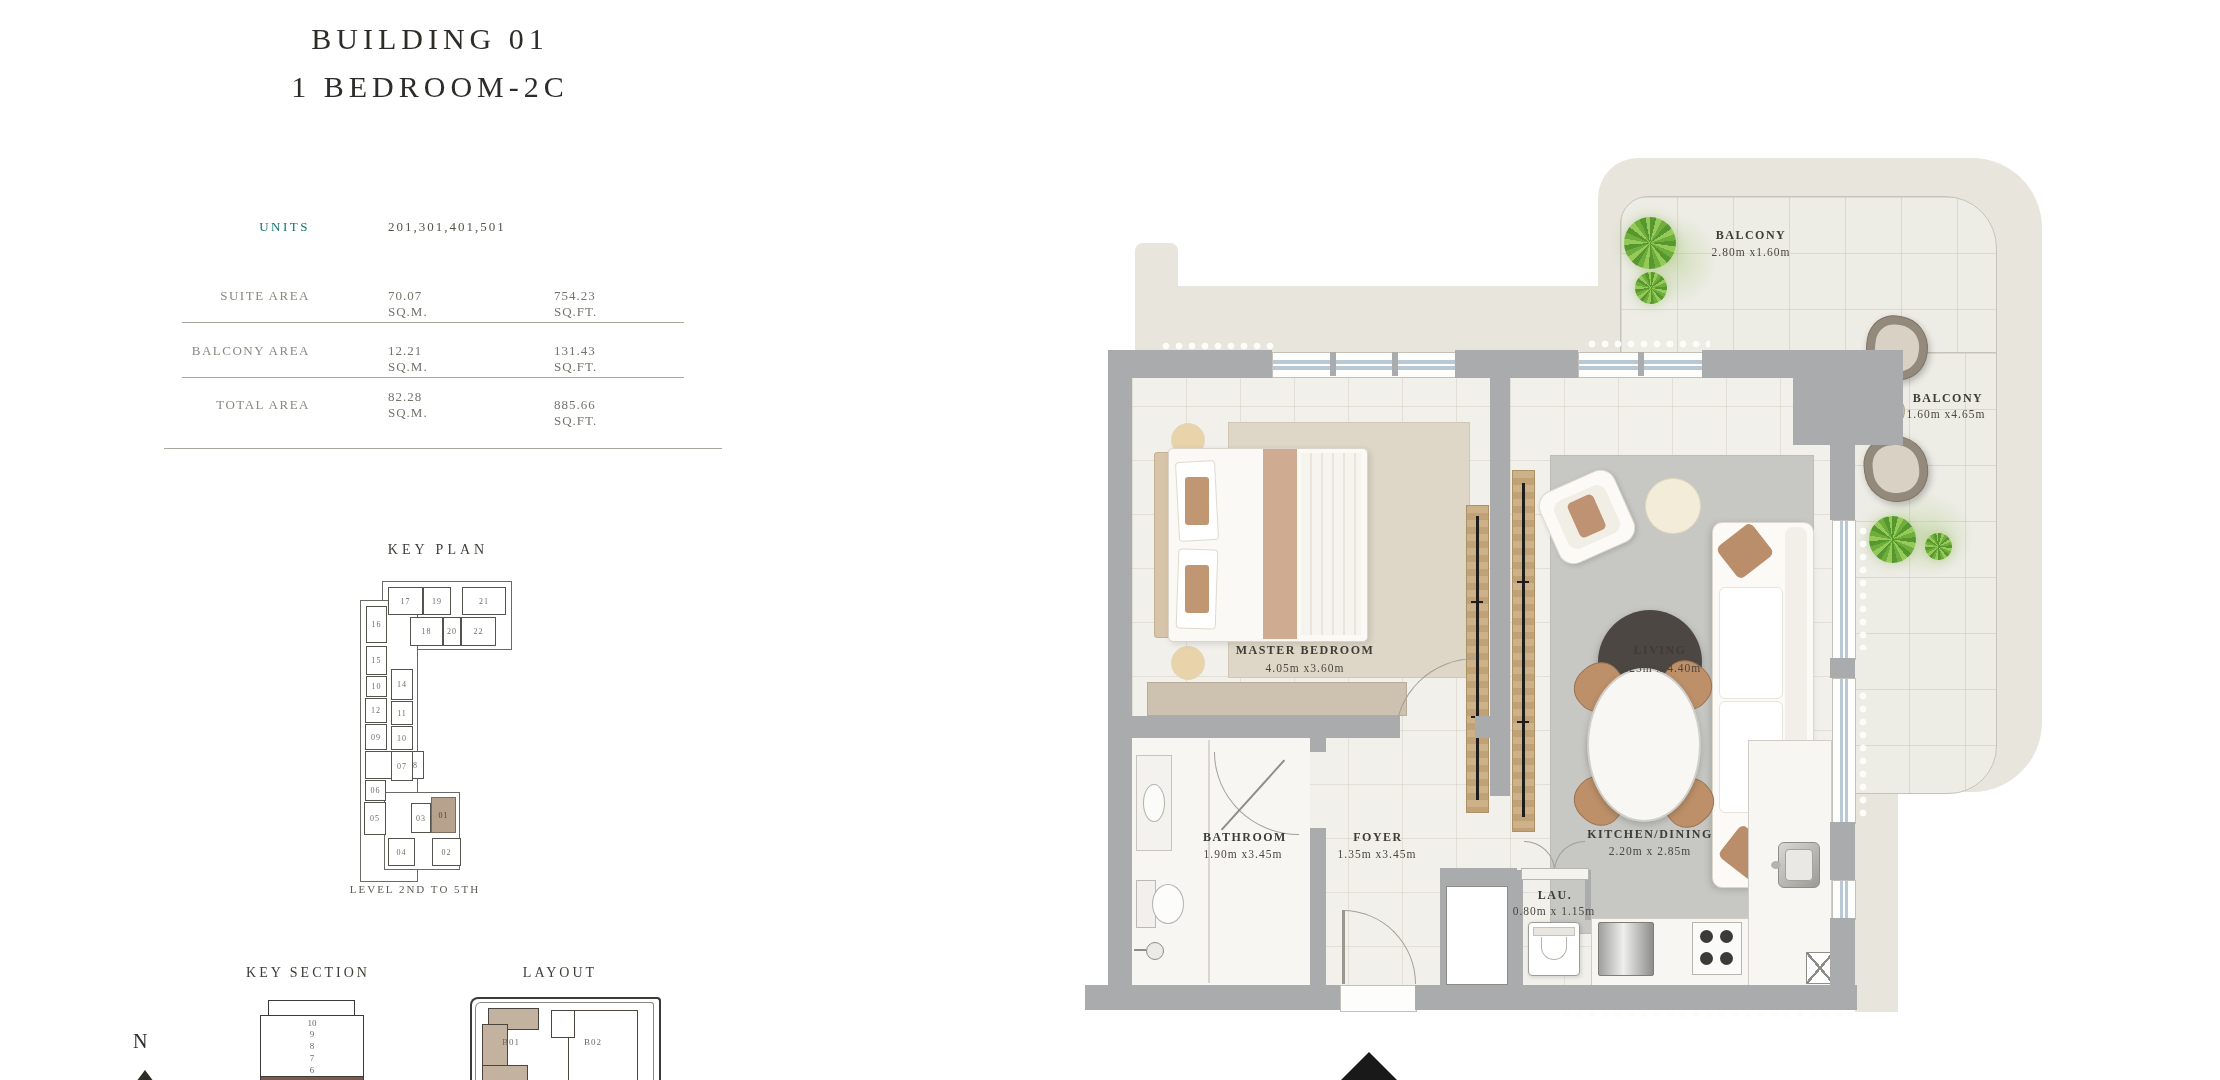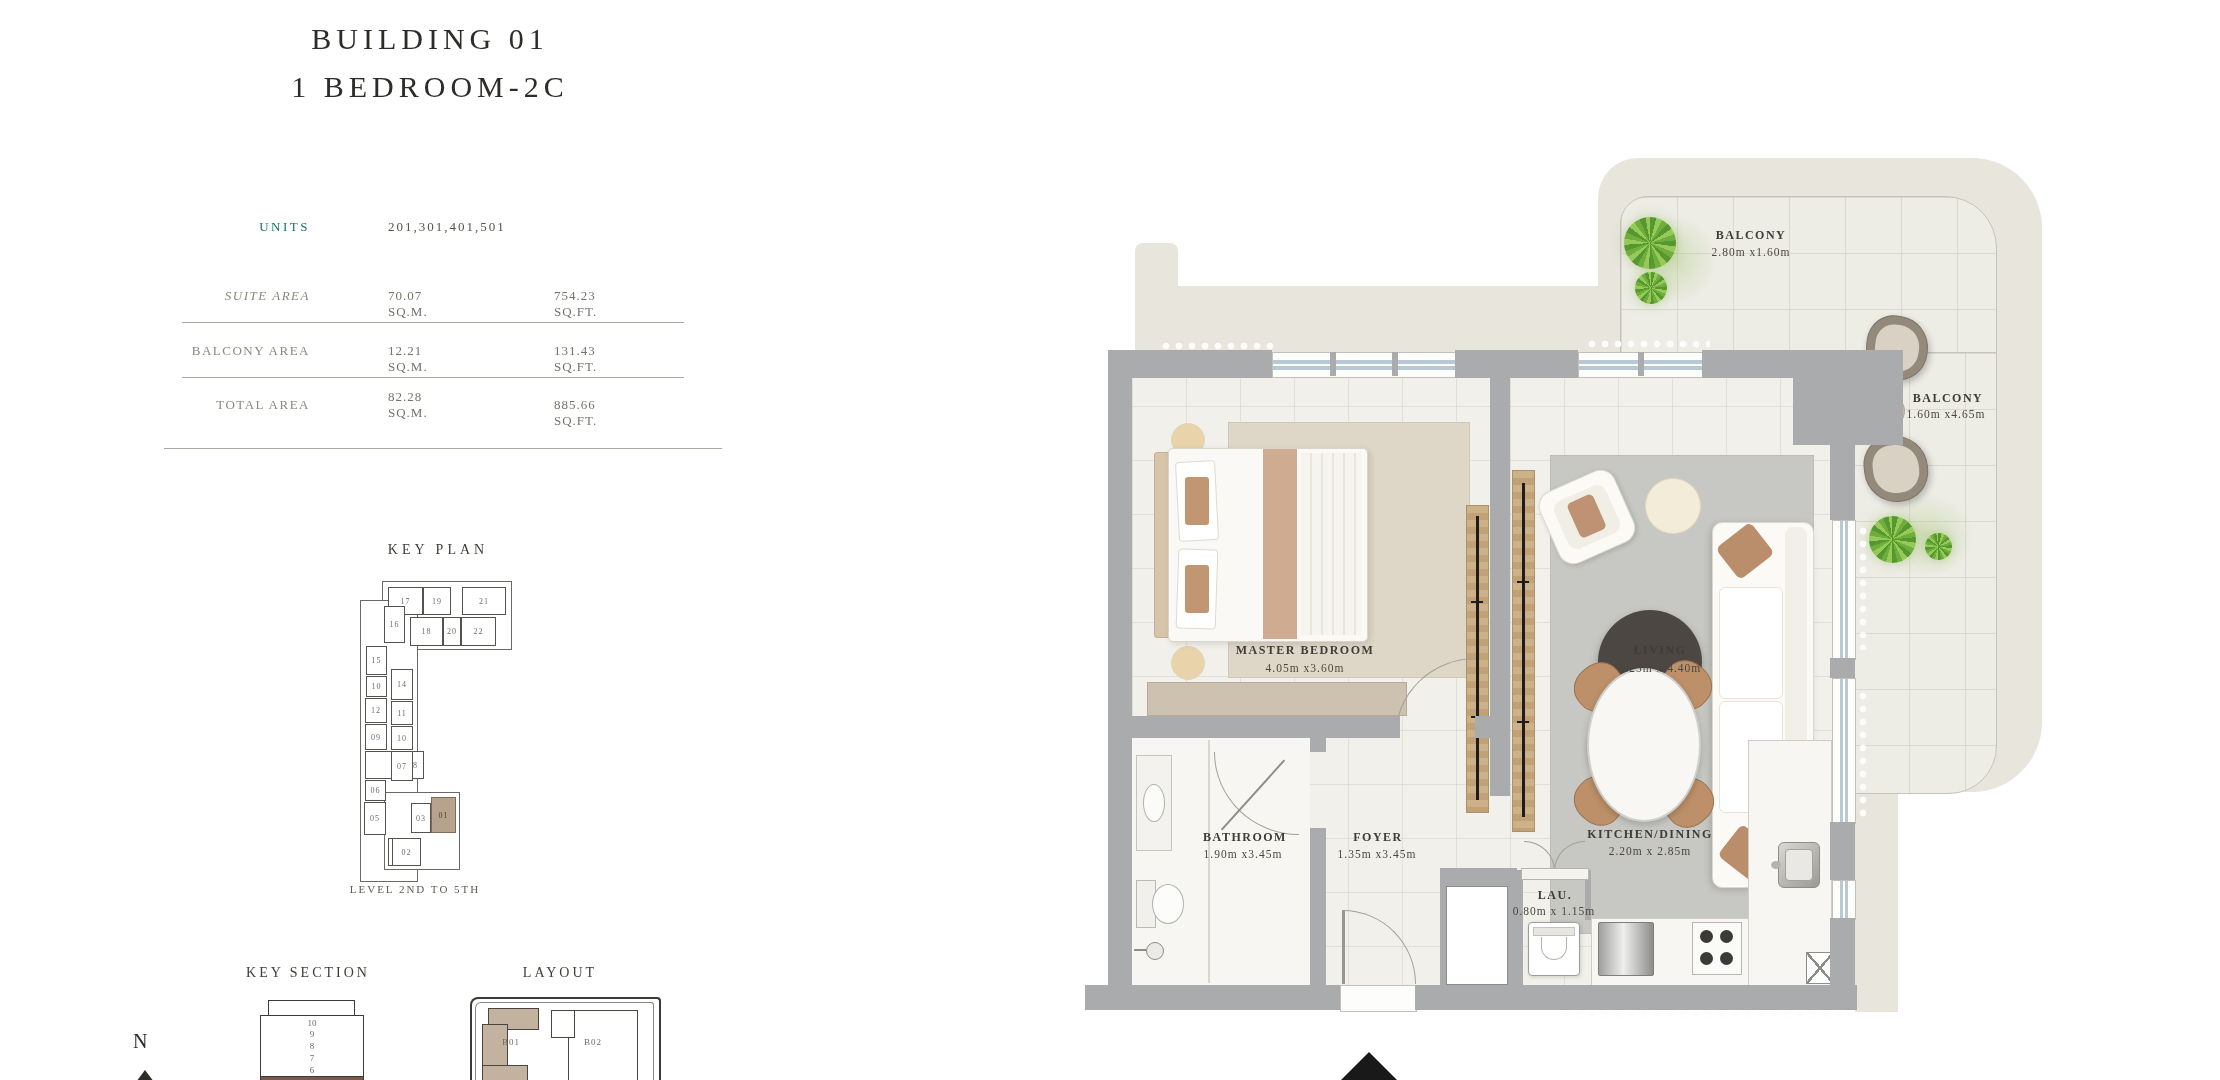--- a/index.html
+++ b/index.html
@@ -49,21 +49,21 @@
 
 <div id="page">
 
   <div class="a ctr ttl" style="left:430px;top:22px;">BUILDING 01</div>
   <div class="a ctr ttl" style="left:430px;top:70px;">1 BEDROOM-2C</div>
 
   <div class="a" style="left:0;top:0;">
     <div class="a tlabel" style="left:150px;top:219px;width:160px;letter-spacing:2.5px;color:#0f766e;">UNITS</div>
     <div class="a tval" style="left:388px;top:219px;letter-spacing:2px;color:#55534c;">201,301,401,501</div>
 
-    <div class="a tlabel" style="left:150px;top:288px;width:160px;font-style:italic;">SUITE AREA</div>
+    <div class="a tlabel" style="left:150px;top:288px;width:160px;">SUITE AREA</div>
     <div class="a tval" style="left:388px;top:288px;">70.07  SQ.M.</div>
     <div class="a tval" style="left:554px;top:288px;">754.23  SQ.FT.</div>
     <div class="a tline" style="left:182px;top:322px;width:502px;"></div>
 
     <div class="a tlabel" style="left:150px;top:343px;width:160px;">BALCONY AREA</div>
     <div class="a tval" style="left:388px;top:343px;">12.21  SQ.M.</div>
     <div class="a tval" style="left:554px;top:343px;">131.43  SQ.FT.</div>
     <div class="a tline" style="left:182px;top:377px;width:502px;"></div>
 
     <div class="a tlabel" style="left:150px;top:397px;width:160px;">TOTAL AREA</div>
@@ -78,36 +78,36 @@
     <div class="a" style="left:382px;top:581px;width:128px;height:67px;background:#fff;border:1px solid #6b6963;"></div>
     <div class="a" style="left:360px;top:600px;width:56px;height:280px;background:#fff;border:1px solid #6b6963;"></div>
     <div class="a" style="left:384px;top:792px;width:74px;height:76px;background:#fff;border:1px solid #6b6963;"></div>
 
     <div class="a kp-box" style="left:388px;top:587px;width:33px;height:26px;">17</div>
     <div class="a kp-box" style="left:423px;top:587px;width:26px;height:26px;">19</div>
     <div class="a kp-box" style="left:462px;top:587px;width:42px;height:26px;">21</div>
     <div class="a kp-box" style="left:410px;top:617px;width:31px;height:27px;">18</div>
     <div class="a kp-box" style="left:443px;top:617px;width:16px;height:27px;">20</div>
     <div class="a kp-box" style="left:461px;top:617px;width:33px;height:27px;">22</div>
-    <div class="a kp-box" style="left:384px;top:606px;width:19px;height:35px;">16</div>
+    <div class="a kp-box" style="left:366px;top:606px;width:19px;height:35px;">16</div>
     <div class="a kp-box" style="left:366px;top:646px;width:19px;height:27px;">15</div>
     <div class="a kp-box" style="left:366px;top:676px;width:19px;height:19px;">10</div>
     <div class="a kp-box" style="left:365px;top:698px;width:20px;height:23px;">12</div>
     <div class="a kp-box" style="left:365px;top:724px;width:20px;height:24px;">09</div>
     <div class="a kp-box" style="left:365px;top:751px;width:20px;height:26px;padding-left:37px;">08</div>
     <div class="a kp-box" style="left:365px;top:780px;width:19px;height:19px;">06</div>
     <div class="a kp-box" style="left:364px;top:802px;width:20px;height:31px;">05</div>
     <div class="a kp-box" style="left:391px;top:669px;width:20px;height:29px;">14</div>
     <div class="a kp-box" style="left:391px;top:701px;width:20px;height:22px;">11</div>
     <div class="a kp-box" style="left:391px;top:726px;width:20px;height:22px;">10</div>
     <div class="a kp-box" style="left:391px;top:751px;width:20px;height:28px;">07</div>
     <div class="a kp-box" style="left:411px;top:803px;width:18px;height:28px;">03</div>
     <div class="a kp-box kp-hi" style="left:431px;top:797px;width:23px;height:34px;">01</div>
     <div class="a kp-box" style="left:388px;top:838px;width:25px;height:26px;">04</div>
-    <div class="a kp-box" style="left:392px;top:838px;width:27px;height:26px;">02</div>
+    <div class="a kp-box" style="left:432px;top:838px;width:27px;height:26px;">02</div>
   </div>
   <div class="a ctr" style="left:415px;top:883px;font-size:11px;letter-spacing:2px;color:#5c5a54;">LEVEL 2ND TO 5TH</div>
 
   <div class="a ctr stitle" style="left:308px;top:965px;letter-spacing:3px;">KEY SECTION</div>
   <div class="a" style="left:0;top:0;">
     <div class="a" style="left:268px;top:1000px;width:85px;height:15px;background:#fff;border:1px solid #3c3a36;"></div>
     <div class="a ks-row" style="left:260px;top:1015px;width:102px;height:13px;border-top:1px solid #3c3a36;">10</div>
     <div class="a ks-row" style="left:260px;top:1028px;width:102px;height:12px;">9</div>
     <div class="a ks-row" style="left:260px;top:1040px;width:102px;height:12px;">8</div>
     <div class="a ks-row" style="left:260px;top:1052px;width:102px;height:12px;">7</div>

